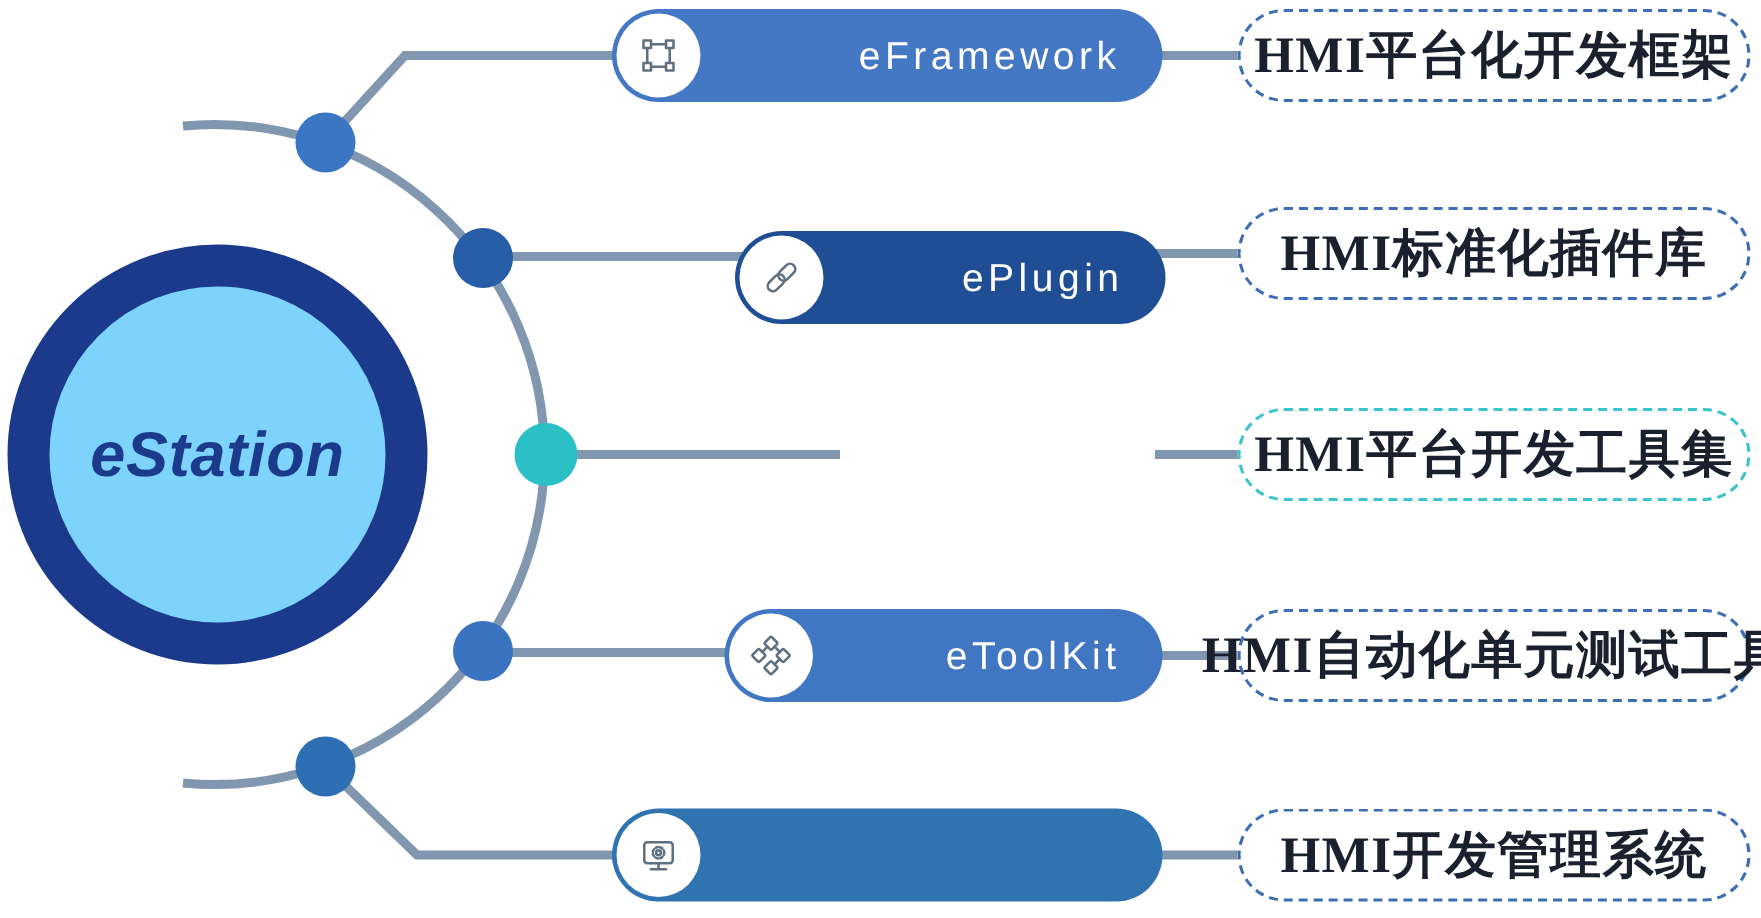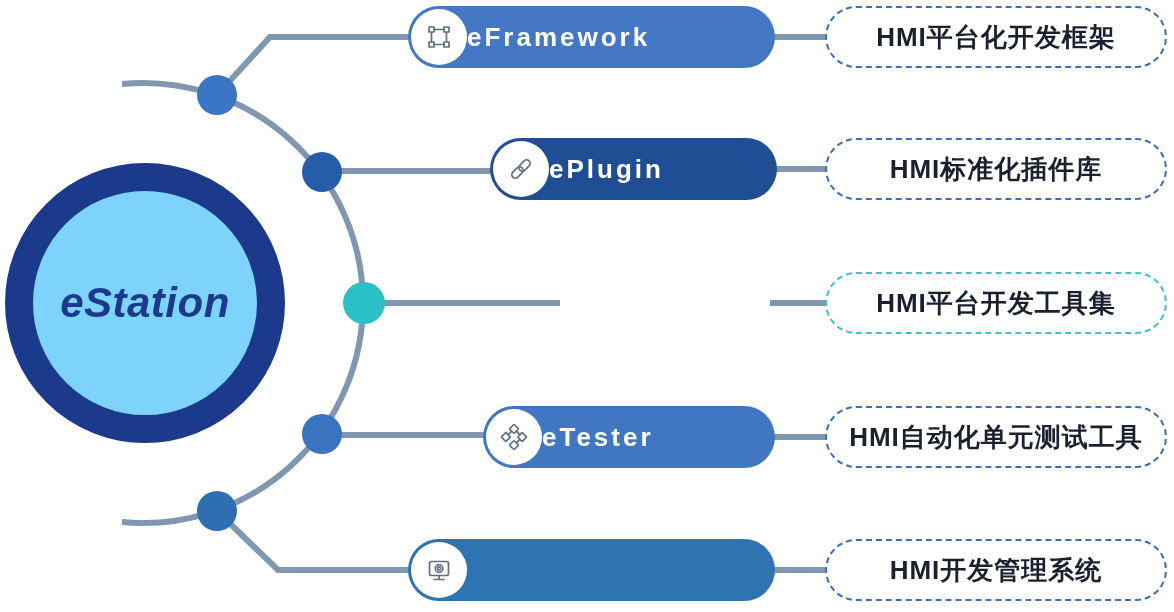--- a/index.html
+++ b/index.html
@@ -26,43 +26,43 @@
   .dot2{left:302px;top:152px;}
   .dot3{left:343px;top:282px;width:42px;height:42px;}
   .dot4{left:302px;top:414px;}
   .dot5{left:197px;top:491px;}
   
   .pill{
     position:absolute;height:62px;border-radius:31px;background:var(--pill);
     display:flex;align-items:center;z-index:3;
   }
   .pill1{left:408px;top:6px;width:367px;}
-  .pill2{left:490px;top:138px;width:287px;}
+  .pill2{left:490px;top:154px;width:287px;}
   .pill3{left:528px;top:272px;width:247px;}
   .pill4{left:483px;top:406px;width:292px;}
   .pill5{left:408px;top:539px;width:367px;}
   .icon-circle{
     flex:0 0 auto;width:56px;height:56px;margin-left:3px;border-radius:50%;background:#ffffff;
     display:flex;align-items:center;justify-content:center;
   }
   .icon-circle svg{stroke:#5E7081;fill:none;stroke-width:1.7;stroke-linecap:round;stroke-linejoin:round;}
   .pill-text{
-    flex:1 1 auto;text-align:left;padding-right:44px;
-    color:#ffffff;font-size:26px;font-weight:bold;letter-spacing:3px;white-space:nowrap;
+    flex:1 1 auto;text-align:right;padding-right:28px;
+    color:#ffffff;font-size:26px;font-weight:normal;letter-spacing:3px;white-space:nowrap;
   }
   
   .tag{
     position:absolute;left:825px;width:342px;height:62px;box-sizing:border-box;
     border:2px dashed var(--bcolor,#3D6DB5);border-radius:31px;background:#ffffff;
     display:flex;align-items:center;justify-content:center;z-index:3;
   }
   .tag1{top:6px;}  .tag2{top:138px;}  .tag3{top:272px;}  .tag4{top:406px;}  .tag5{top:539px;}
   .tag-text{
-    color:#1A202E;font-size:26px;font-weight:bold;letter-spacing:1px;white-space:nowrap;
-    font-family:Liberation Sans, sans-serif;
+    color:#1A202E;font-size:34px;font-weight:bold;letter-spacing:1px;white-space:nowrap;
+    font-family:Liberation Serif, serif;
   }
 </style>
 </head>
 <body>
 
 <div class="canvas">
 
   <svg class="connectors" width="1174" height="612">
     <path d="M 122 84 A 220 220 0 1 1 122 522"></path>
     <path d="M 217 95 L 270 37 L 430 37"></path>
@@ -120,21 +120,21 @@
           <rect x="6" y="6" width="6.5" height="6.5" rx="1"></rect>
           <rect x="17.5" y="6" width="6.5" height="6.5" rx="1"></rect>
           <rect x="6" y="17.5" width="6.5" height="6.5" rx="1"></rect>
           <rect x="17.5" y="17.5" width="6.5" height="6.5" rx="1"></rect>
           <path d="M12.5 9.2 H17.5"></path>
           <path d="M9.2 12.5 V17.5"></path>
           <path d="M20.8 12.5 V17.5"></path>
         </g>
       </svg>
     </span>
-    <span class="pill-text">eTester</span>
+    <span class="pill-text">eToolKit</span>
   </div>
 
   <div class="pill pill5" style="--pill: #2F73B0; --dot: #2D6FB2; --bcolor: #3D6DB5;">
     <span class="icon-circle">
       <svg width="30" height="30" viewBox="0 0 30 30">
         <rect x="5.5" y="6.5" width="19" height="14" rx="2"></rect>
         <circle cx="15" cy="13.5" r="3.8" stroke-dasharray="1.6 1.5"></circle>
         <circle cx="15" cy="13.5" r="1.6"></circle>
         <path d="M15 20.5 V24"></path>
         <path d="M10 24.5 H20"></path>

